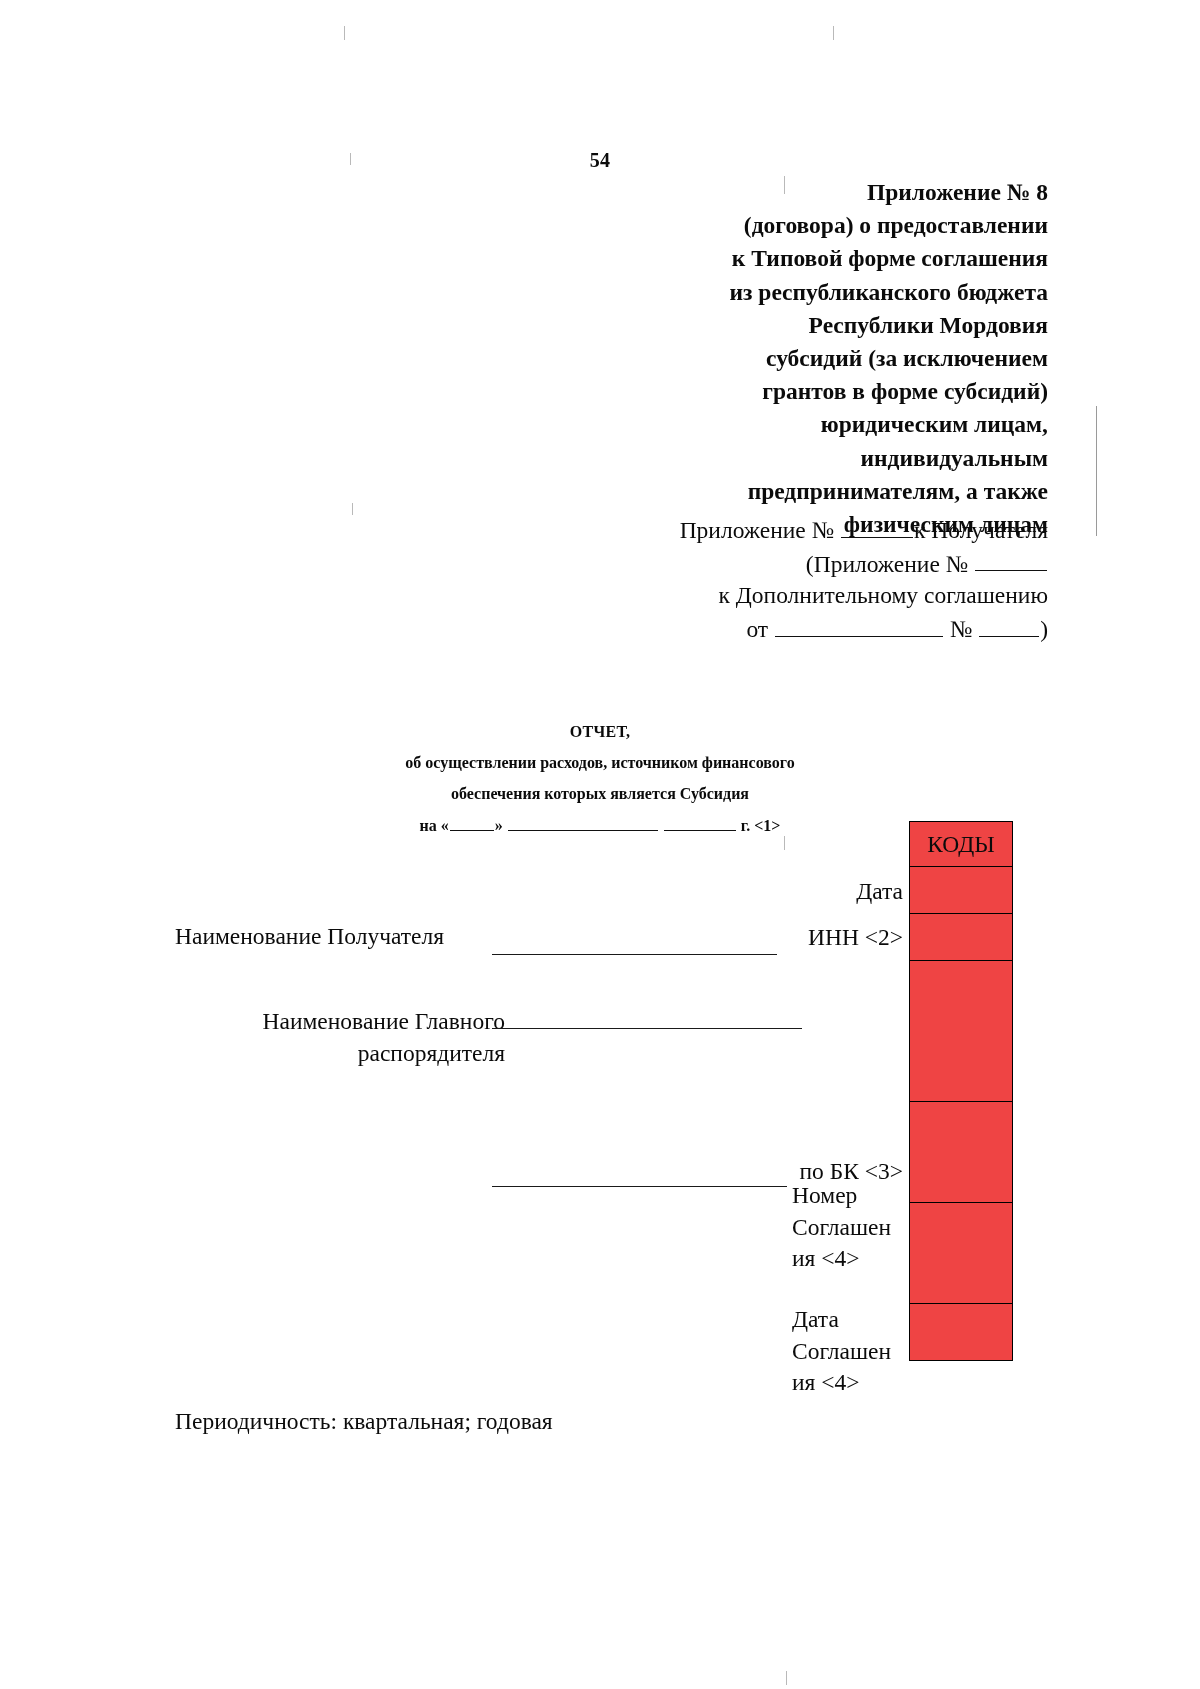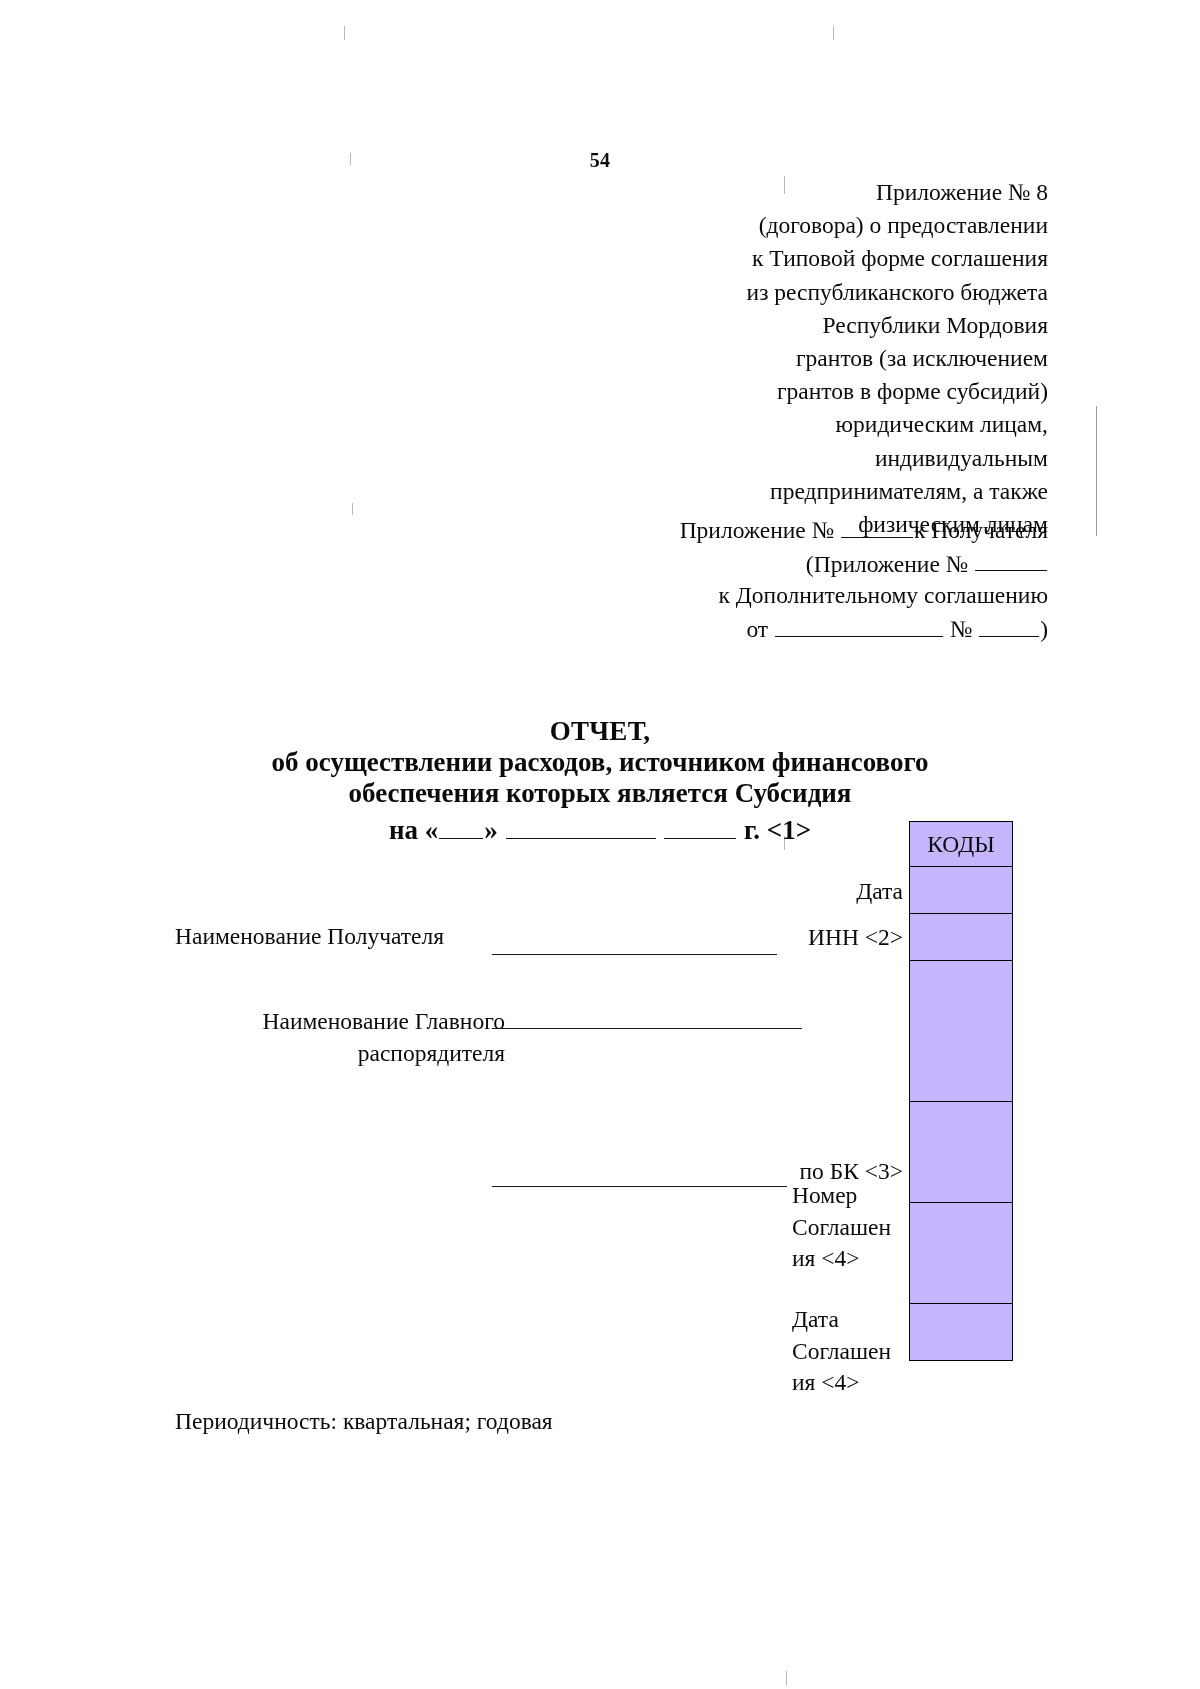--- a/index.html
+++ b/index.html
@@ -35,20 +35,21 @@
 
   
   .appendix-ref {
     position: absolute;
     top: 160px;
     right: 152px;
     width: 400px;
     text-align: right;
     font-size: 23.5px;
     line-height: 33.2px;
+    font-weight: bold;
   }
   .appendix-ref .ln { display: block; white-space: nowrap; }
 
   
   .agreement-ref {
     position: absolute;
     top: 496px;
     right: 152px;
     width: 430px;
     text-align: right;
@@ -73,21 +74,21 @@
   .fill-xl { width: 168px; }
 
   
   .title-block {
     position: absolute;
     top: 700px;
     left: 0;
     width: 1200px;
     text-align: center;
     font-weight: bold;
-    font-size: 27px;
+    font-size: 16px;
     line-height: 31px;
   }
   .title-block .t-main { display: block; letter-spacing: 0.3px; }
   .title-block .t-sub  { display: block; }
   .title-block .t-date { display: block; margin-top: 1px; }
   .title-block .fill { border-bottom-width: 1.6px; }
 
   
   .kody-table {
     position: absolute;
@@ -95,21 +96,21 @@
     top: 805px;
     width: 104px;
     border-collapse: collapse;
   }
   .kody-table td {
     border: 1.5px solid #000;
     padding: 0;
     text-align: center;
     vertical-align: middle;
     font-size: 23.5px;
-    background: #c4b5fd;
+    background: #ef4444;
   }
   .kody-head { height: 44px; }
   .kody-cell-date { height: 46px; }
   .kody-cell-inn { height: 46px; }
   .kody-cell-bk { height: 140px; }
   .kody-cell-num { height: 100px; }
   .kody-cell-dates { height: 100px; }
   .kody-cell-period { height: 56px; }
 
   
@@ -177,21 +178,21 @@
   <div class="tick tick-v" style="left:786px; top:1655px; height:14px;"></div>
 
   <div class="page-number">54</div>
 
   <div class="appendix-ref">
     <span class="ln">Приложение № 8</span>
     <span class="ln">(договора) о предоставлении</span>
     <span class="ln">к Типовой форме соглашения</span>
     <span class="ln">из республиканского бюджета</span>
     <span class="ln">Республики Мордовия</span>
-    <span class="ln">грантов (за исключением</span>
+    <span class="ln">субсидий (за исключением</span>
     <span class="ln">грантов в форме субсидий)</span>
     <span class="ln">юридическим лицам,</span>
     <span class="ln">индивидуальным</span>
     <span class="ln">предпринимателям, а также</span>
     <span class="ln">физическим лицам</span>
   </div>
 
   <div class="agreement-ref">
     <span class="ln">
       <span>Приложение №</span>

